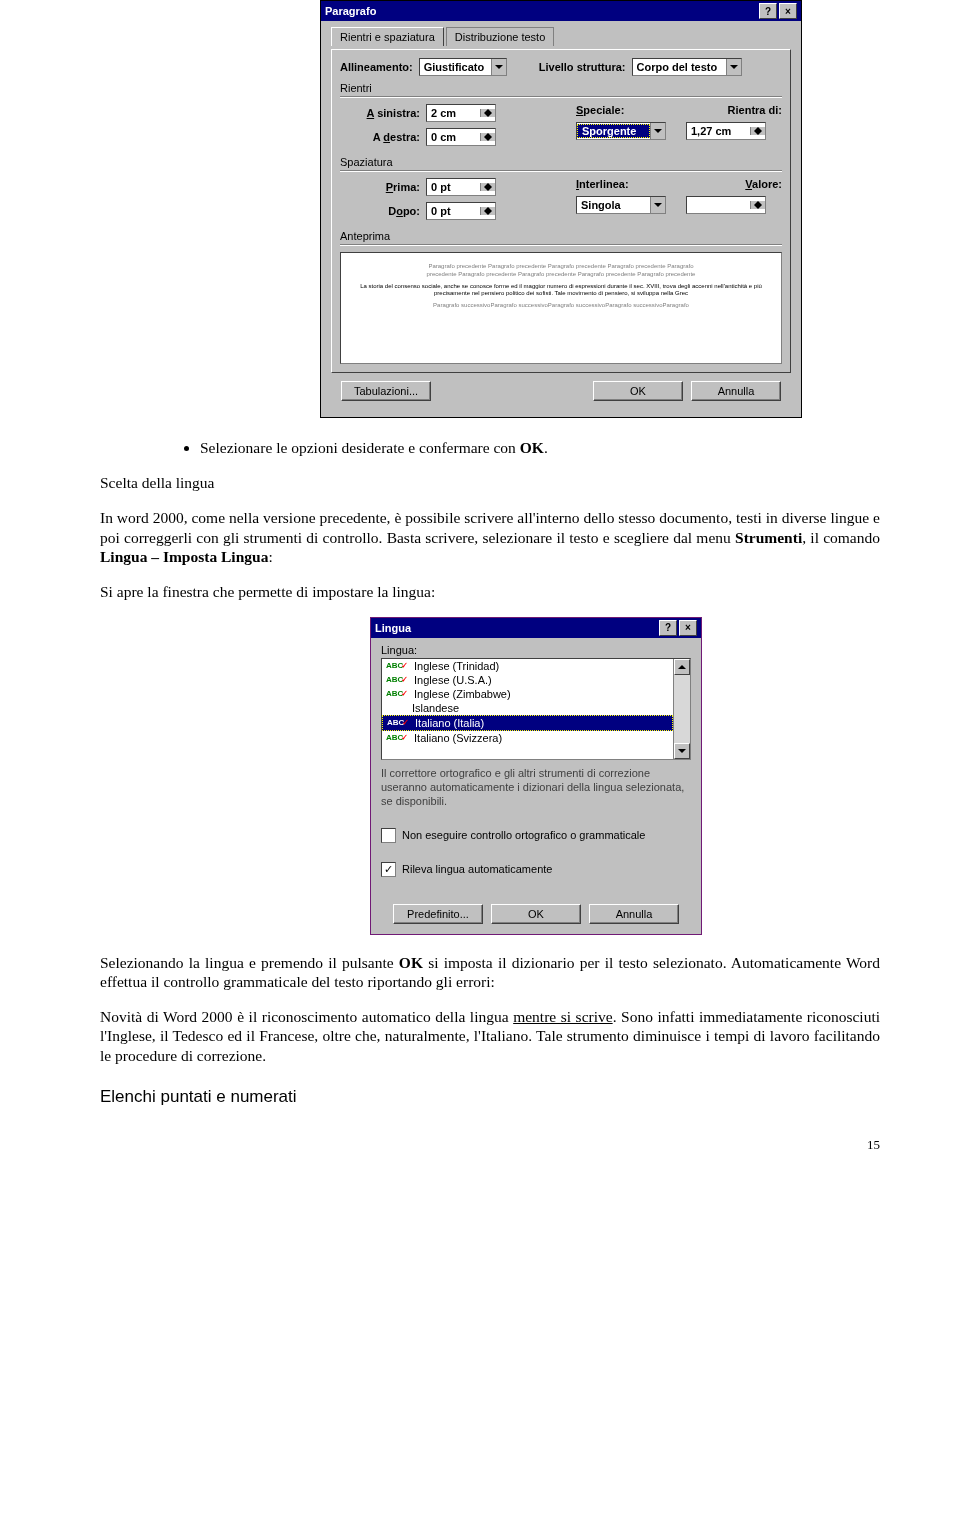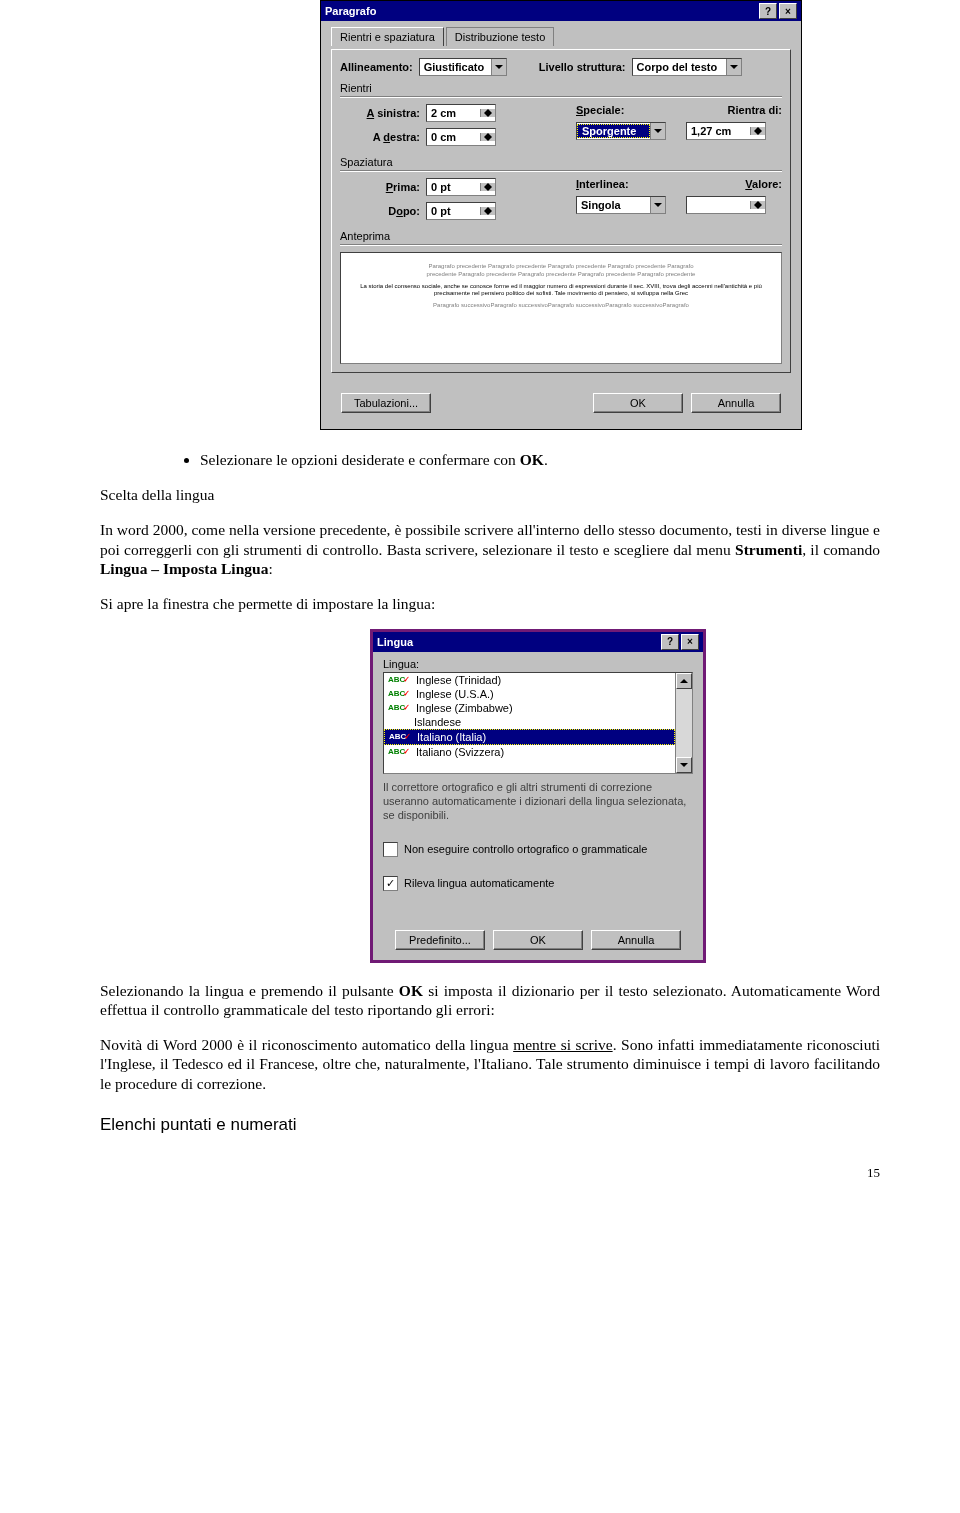--- a/index.html
+++ b/index.html
@@ -112,29 +112,28 @@
   .dlg-buttons .spacer { flex:1; }
   .winbtn {
     min-width: 72px;
     padding: 3px 8px;
     text-align: center;
     background:#c0c0c0;
     border: 1px solid #fff;
     border-right-color:#404040;
     border-bottom-color:#404040;
     box-shadow: inset -1px -1px #808080;
-    margin-top: 12px;
   }
   
   .combo.sel .val { background:#000080; color:#fff; border:1px dotted #ff0; }
   
   .dialog2 {
     width: 330px;
     margin: 8px 0 18px 270px;
-    border:3px solid #701a75;
+    border:1px solid #701a75;
     background:#c0c0c0;
     font-family: Tahoma, Arial, sans-serif;
     font-size: 11px;
   }
   .listbox {
     background:#fff;
     border:1px solid #808080;
     border-top-color:#404040; border-left-color:#404040;
     height: 100px;
     display:flex;

